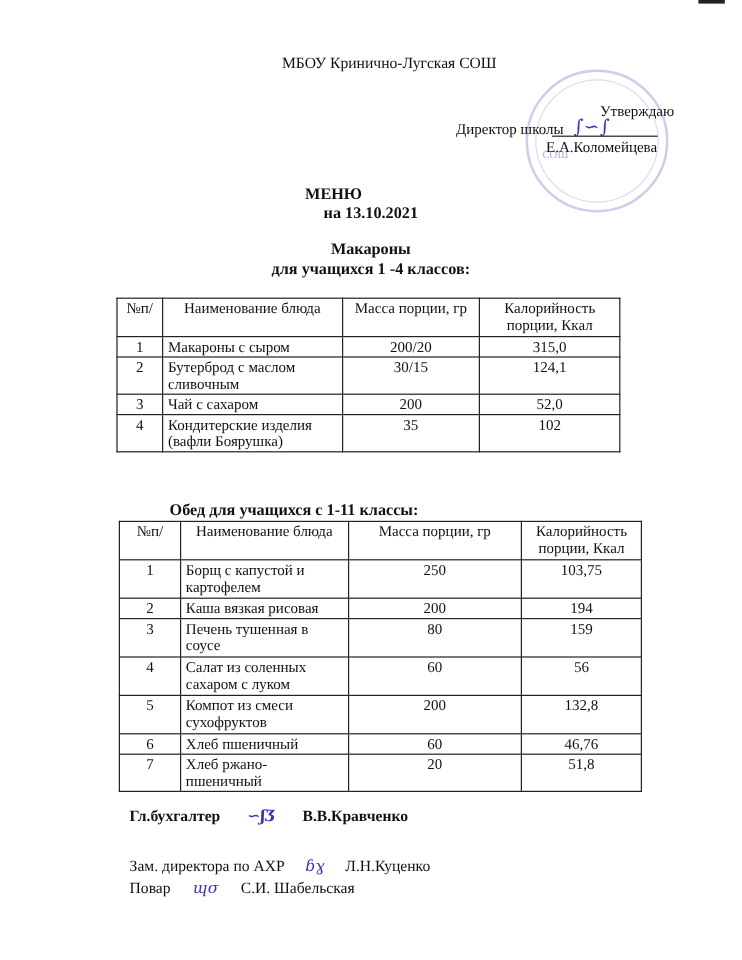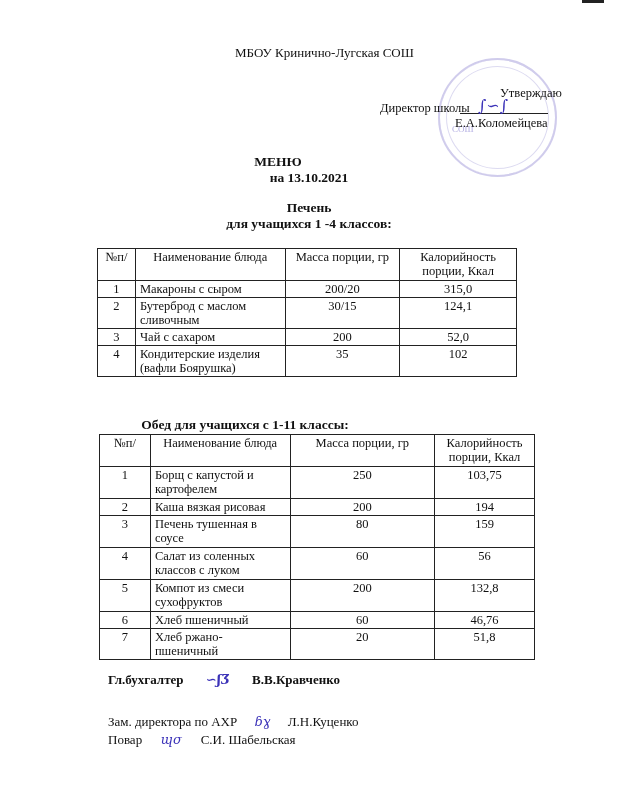--- a/index.html
+++ b/index.html
@@ -51,21 +51,21 @@
 <div class="abs stamp-text">СОШ</div>
 
 <div class="abs approve">Утверждаю</div>
 <div class="abs director">Директор школы</div>
 <div class="abs sigline"></div>
 <div class="abs sig" style="left:478px; top:96px; font-size:16px;">∫∽∫</div>
 <div class="abs dirname">Е.А.Коломейцева</div>
 
 <div class="abs center title1">МЕНЮ</div>
 <div class="abs center title2">на 13.10.2021</div>
-<div class="abs center title3">Печень</div>
+<div class="abs center title3">Макароны</div>
 <div class="abs center title4">для учащихся 1 -4 классов:</div>
 
 <table class="t1">
   <colgroup>
       <col style="width:38px">
       <col style="width:150px">
       <col style="width:115px">
       <col style="width:117px">
     </colgroup>
   <tbody>
@@ -131,21 +131,21 @@
     <td class="val">194</td>
   </tr>
   <tr style="height:32px">
     <td class="num">3</td>
     <td class="name">Печень тушенная в соусе</td>
     <td class="val">80</td>
     <td class="val">159</td>
   </tr>
   <tr style="height:32px">
     <td class="num">4</td>
-    <td class="name">Салат из соленных классов с луком</td>
+    <td class="name">Салат из соленных сахаром с луком</td>
     <td class="val">60</td>
     <td class="val">56</td>
   </tr>
   <tr style="height:32px">
     <td class="num">5</td>
     <td class="name">Компот из смеси сухофруктов</td>
     <td class="val">200</td>
     <td class="val">132,8</td>
   </tr>
   <tr style="height:15px">

